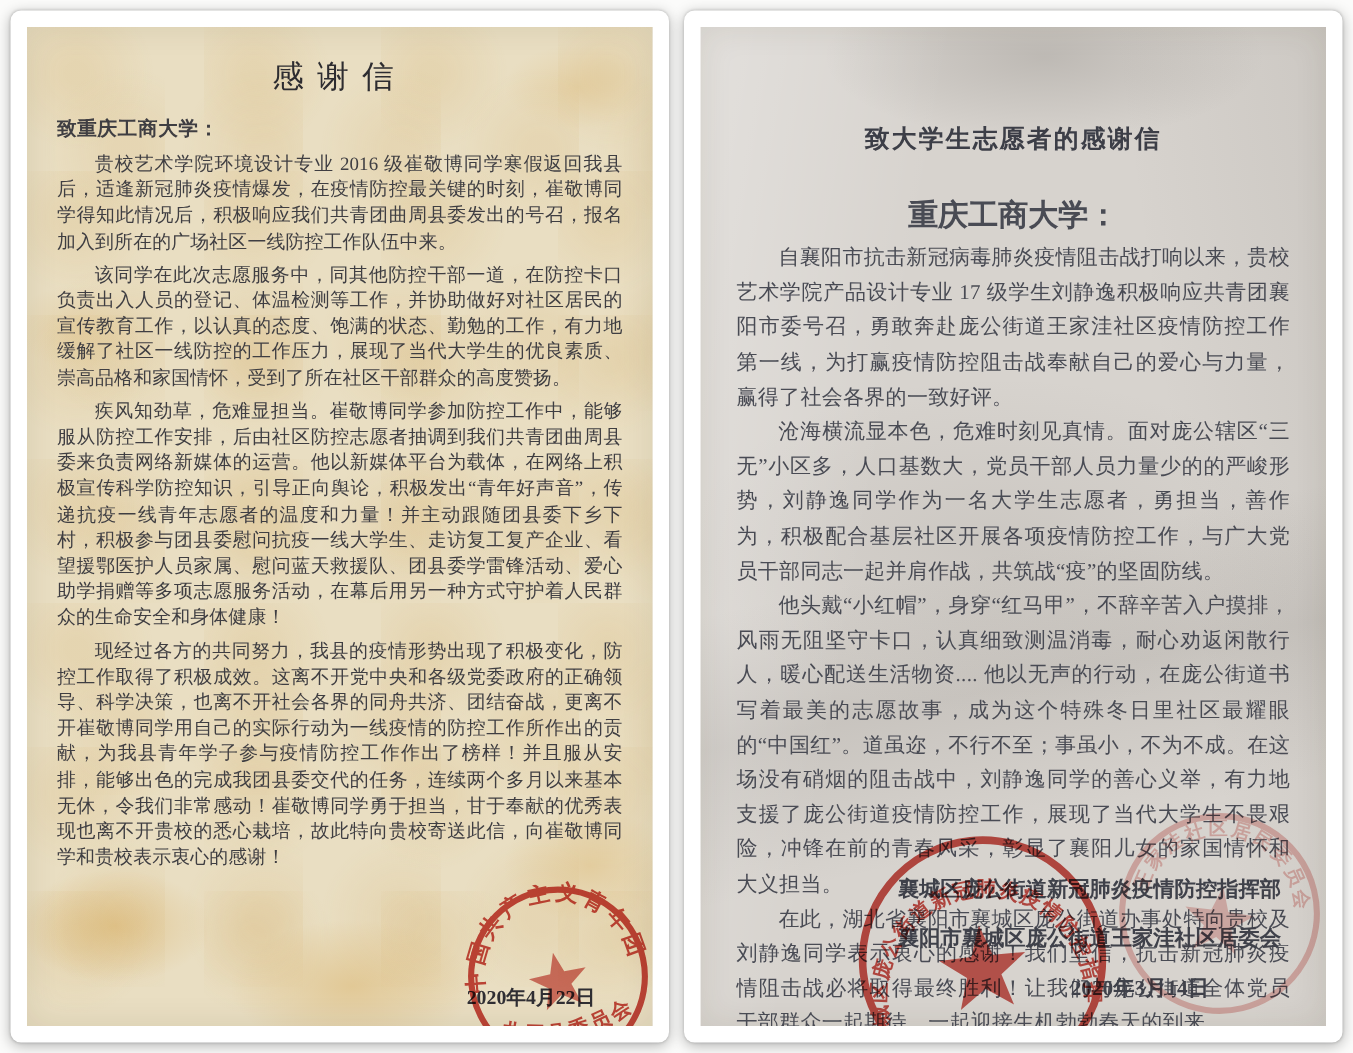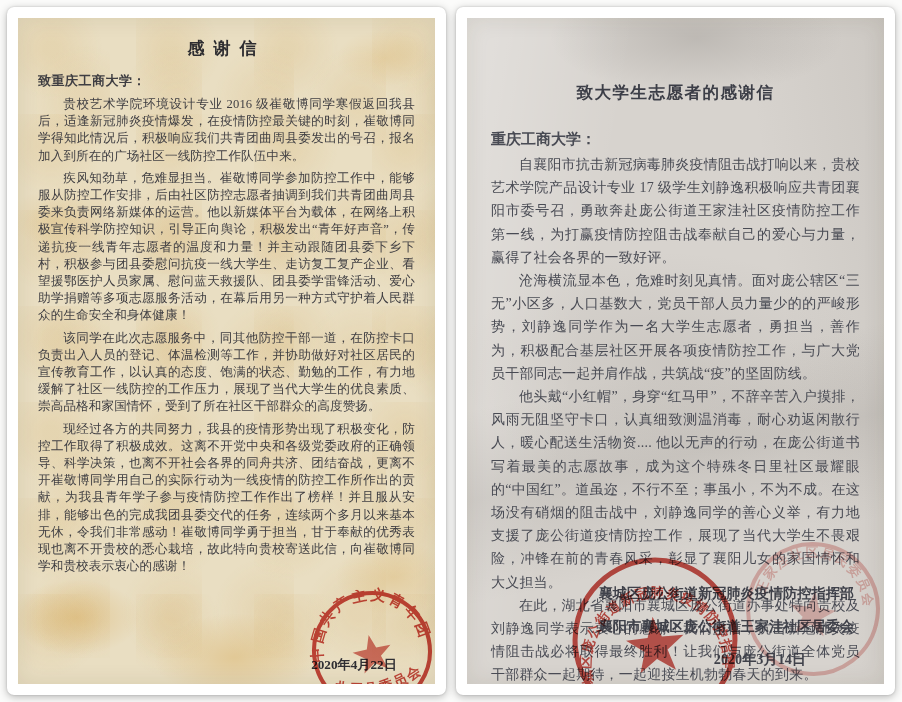--- a/index.html
+++ b/index.html
@@ -28,21 +28,21 @@
       radial-gradient(ellipse 120px 65px at 52% 96%, rgba(214,168,84,.40), transparent 68%),
       radial-gradient(ellipse 85px 55px at 90% 84%, rgba(214,168,84,.32), transparent 68%),
       radial-gradient(ellipse 70px 40px at 88% 6%, rgba(214,168,84,.22), transparent 70%),
       radial-gradient(ellipse 60px 40px at 8% 30%, rgba(214,168,84,.20), transparent 70%),
       radial-gradient(circle at 28% 32%, rgba(205,160,78,.15) 7%, transparent 48%),
       radial-gradient(circle at 72% 64%, rgba(205,160,78,.13) 9%, transparent 52%);
     background-repeat:no-repeat,no-repeat,no-repeat,no-repeat,no-repeat,repeat,repeat;
     background-size:auto,auto,auto,auto,auto,118px 96px,92px 128px;
   }
   .paper-left .letter-title {
-    text-align:center; font-size:17px; font-weight:bold; letter-spacing:9px;
+    text-align:center; font-size:21px; font-weight:normal; letter-spacing:9px;
     color:#2d2c30; margin:7px 0 12px;
   }
   .paper-left .salutation { font-size:13px; font-weight:600; margin-bottom:6px; letter-spacing:.5px; }
   .paper-left p {
     font-size:12.6px; line-height:17.2px; text-indent:2em; text-align:justify;
     margin-bottom:5px; letter-spacing:.1px;
   }
   .sig-left {
     position:absolute; right:6px; bottom:10px; width:150px; text-align:center; z-index:1;
   }
@@ -58,21 +58,21 @@
       radial-gradient(ellipse 210px 80px at 55% 3%, rgba(88,83,77,.20), transparent 70%),
       linear-gradient(100deg, rgba(255,255,255,.30), transparent 32%),
       linear-gradient(168deg, transparent 52%, rgba(95,90,83,.12) 64%, transparent 78%),
       radial-gradient(ellipse 280px 150px at 48% 52%, rgba(120,114,106,.12), transparent 75%),
       linear-gradient(262deg, rgba(110,105,98,.10), transparent 28%);
   }
   .paper-right .letter-title {
     text-align:center; font-size:16.5px; font-weight:bold; letter-spacing:1.5px;
     color:#3c3e47; margin:40px 0 26px;
   }
-  .paper-right .salutation { font-size:15px; font-weight:600; margin-bottom:4px; }
+  .paper-right .salutation { font-size:20px; font-weight:600; margin-bottom:4px;text-align:center; }
   .paper-right p {
     font-size:14px; line-height:23.2px; text-indent:2em; text-align:justify;
     letter-spacing:.2px;
   }
   .paper-right .closing { font-size:14px; line-height:24px; text-indent:2em; margin-top:2px; }
   .sig-right {
     position:absolute; right:30px; bottom:8px; text-align:right; z-index:1;
   }
   .sig-right .sig-line { font-size:14.2px; font-weight:600; line-height:33px; color:#3f414a; }
   .sig-right .sig-date { font-size:14.2px; font-weight:600; line-height:33px; color:#3f414a; margin-right:48px; }
@@ -87,22 +87,22 @@
 </head>
 <body>
 
 <div class="scan-board">
 
   <div class="photo-card">
     <div class="paper paper-left">
       <div class="letter-title">感谢信</div>
       <div class="salutation">致重庆工商大学：</div>
       <p>贵校艺术学院环境设计专业 2016 级崔敬博同学寒假返回我县后，适逢新冠肺炎疫情爆发，在疫情防控最关键的时刻，崔敬博同学得知此情况后，积极响应我们共青团曲周县委发出的号召，报名加入到所在的广场社区一线防控工作队伍中来。</p>
+      <p>该同学在此次志愿服务中，同其他防控干部一道，在防控卡口负责出入人员的登记、体温检测等工作，并协助做好对社区居民的宣传教育工作，以认真的态度、饱满的状态、勤勉的工作，有力地缓解了社区一线防控的工作压力，展现了当代大学生的优良素质、崇高品格和家国情怀，受到了所在社区干部群众的高度赞扬。</p>
       <p>疾风知劲草，危难显担当。崔敬博同学参加防控工作中，能够服从防控工作安排，后由社区防控志愿者抽调到我们共青团曲周县委来负责网络新媒体的运营。他以新媒体平台为载体，在网络上积极宣传科学防控知识，引导正向舆论，积极发出“青年好声音”，传递抗疫一线青年志愿者的温度和力量！并主动跟随团县委下乡下村，积极参与团县委慰问抗疫一线大学生、走访复工复产企业、看望援鄂医护人员家属、慰问蓝天救援队、团县委学雷锋活动、爱心助学捐赠等多项志愿服务活动，在幕后用另一种方式守护着人民群众的生命安全和身体健康！</p>
-      <p>该同学在此次志愿服务中，同其他防控干部一道，在防控卡口负责出入人员的登记、体温检测等工作，并协助做好对社区居民的宣传教育工作，以认真的态度、饱满的状态、勤勉的工作，有力地缓解了社区一线防控的工作压力，展现了当代大学生的优良素质、崇高品格和家国情怀，受到了所在社区干部群众的高度赞扬。</p>
       <p>现经过各方的共同努力，我县的疫情形势出现了积极变化，防控工作取得了积极成效。这离不开党中央和各级党委政府的正确领导、科学决策，也离不开社会各界的同舟共济、团结奋战，更离不开崔敬博同学用自己的实际行动为一线疫情的防控工作所作出的贡献，为我县青年学子参与疫情防控工作作出了榜样！并且服从安排，能够出色的完成我团县委交代的任务，连续两个多月以来基本无休，令我们非常感动！崔敬博同学勇于担当，甘于奉献的优秀表现也离不开贵校的悉心栽培，故此特向贵校寄送此信，向崔敬博同学和贵校表示衷心的感谢！</p>
 
       <div class="sig-left">
         <div class="sig-date">2020年4月22日</div>
       </div>
 
       <div class="stamp stamp-quzhou">
         <svg viewBox="0 0 124 124">
           <defs>
             <path id="lsArc" d="M 17,80 A 49,49 0 1 1 107,80" fill="none"></path>

